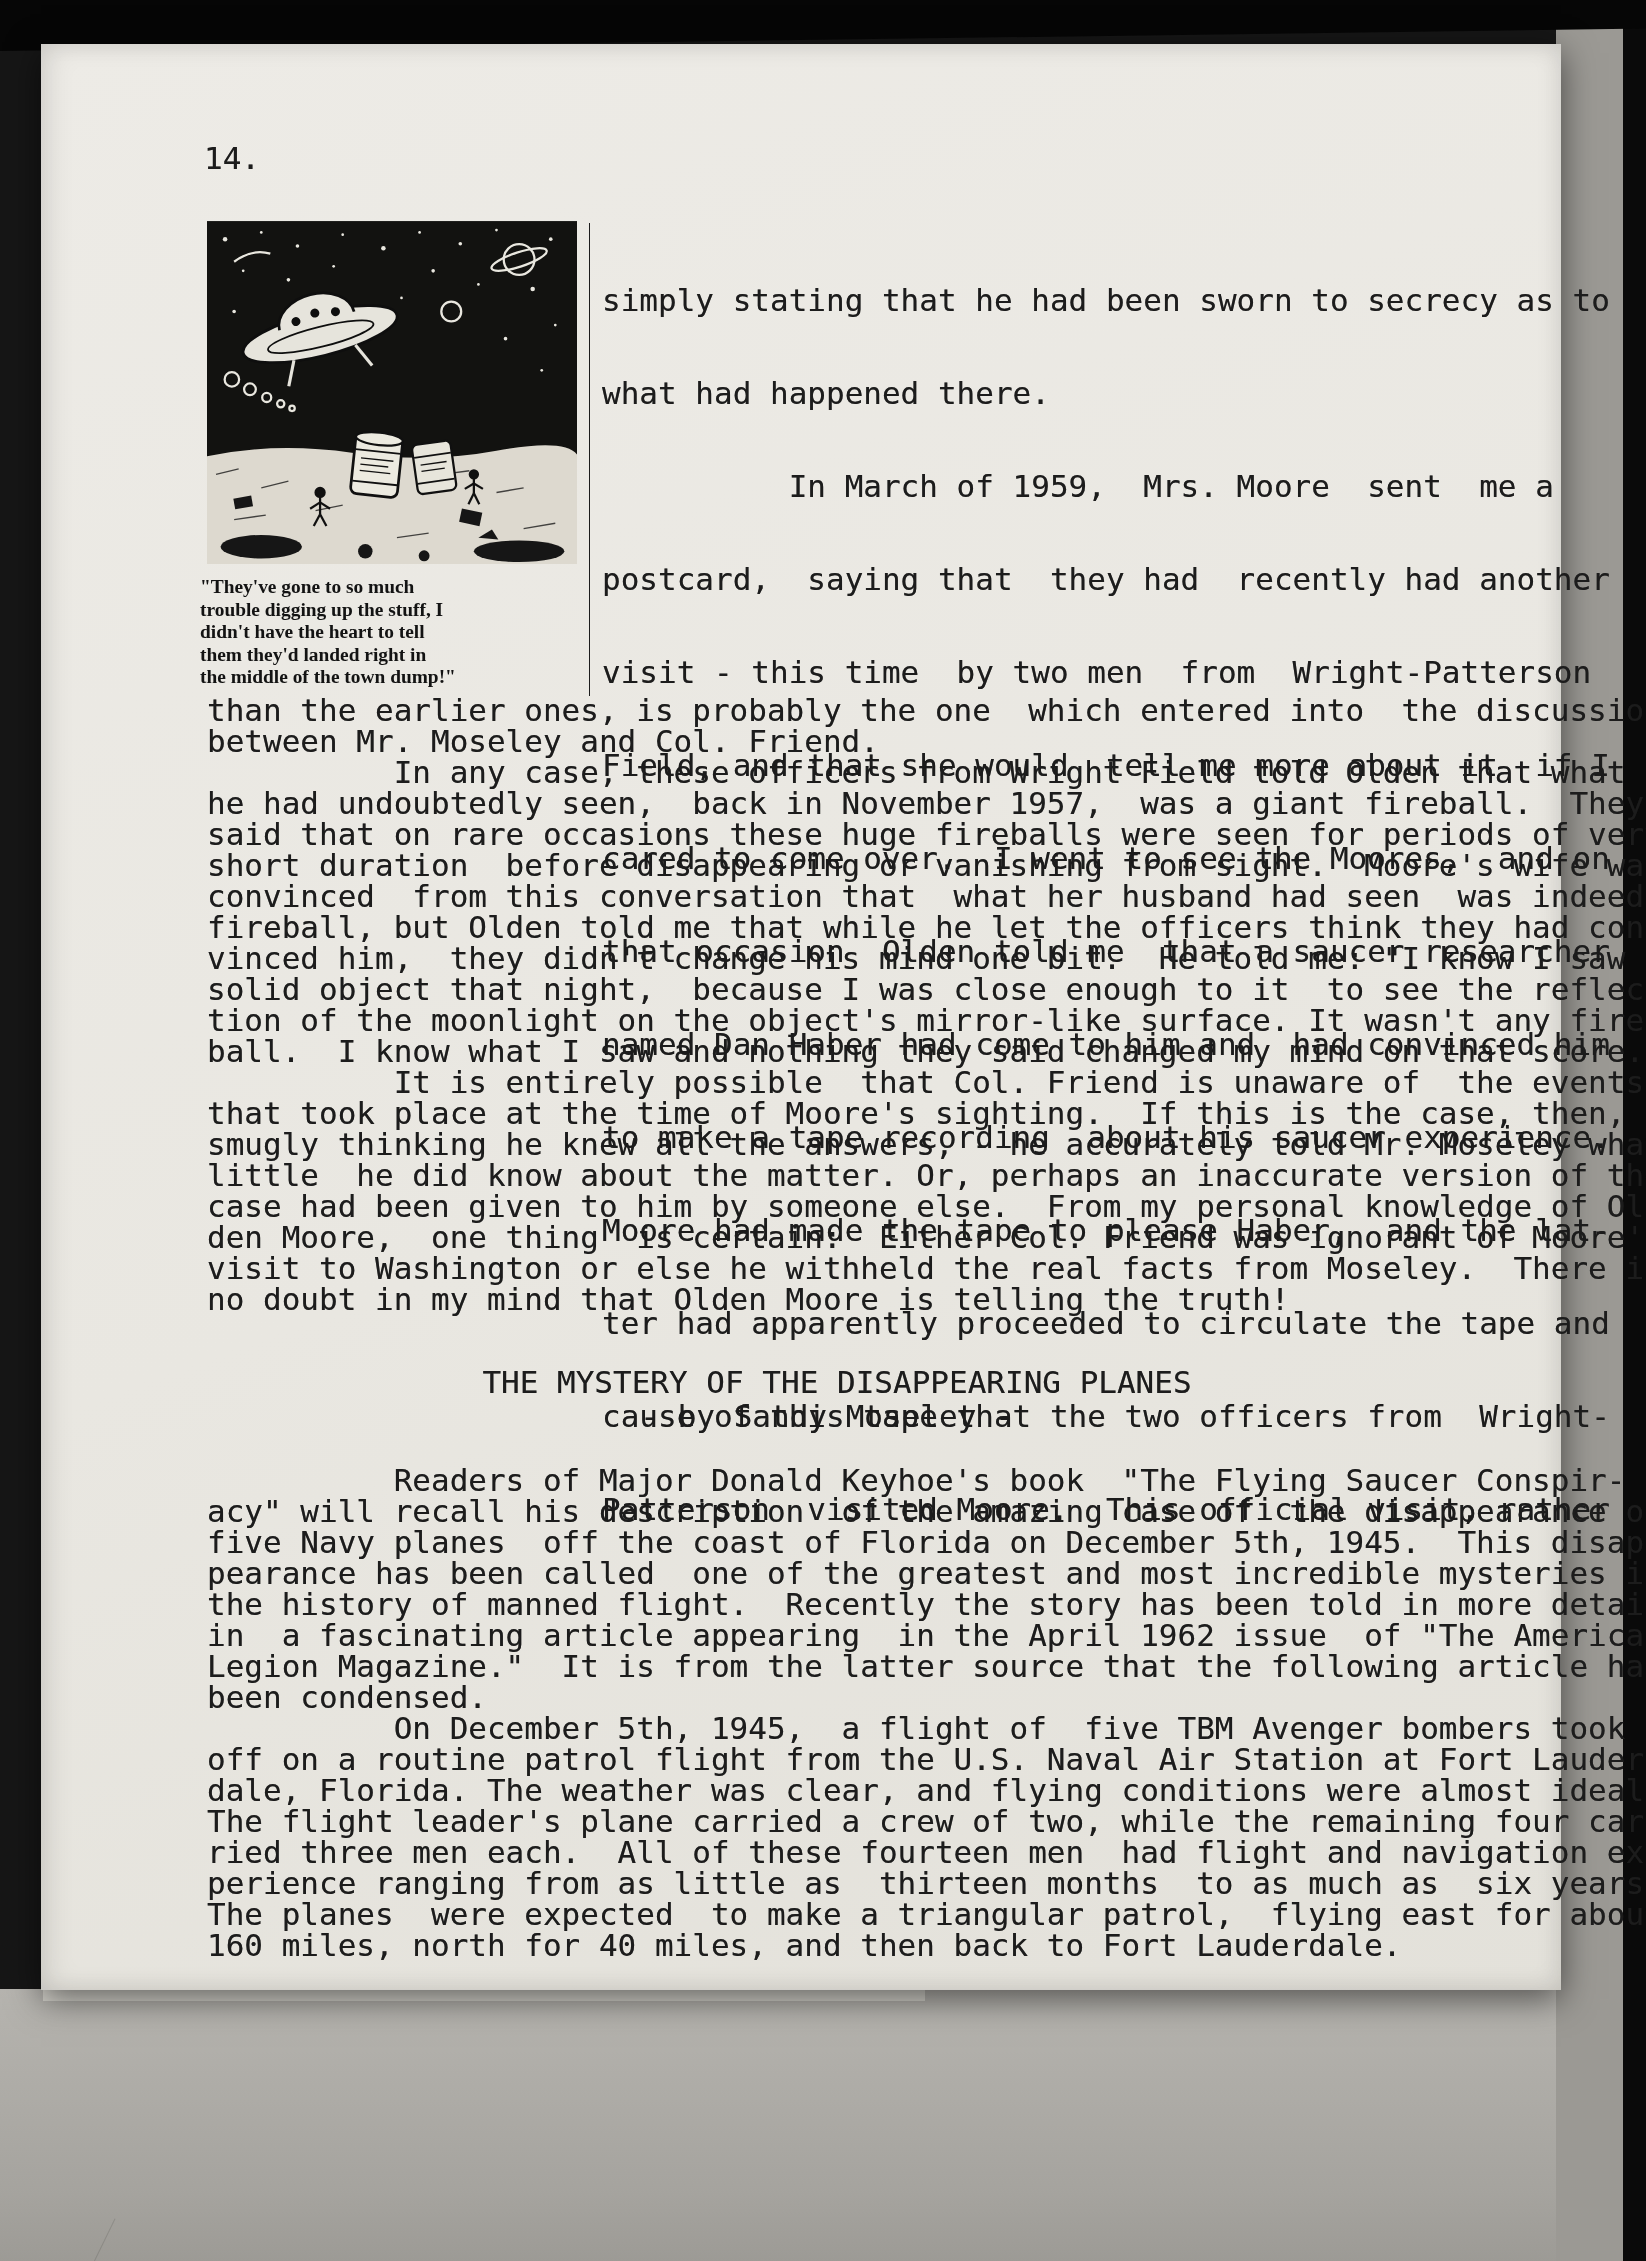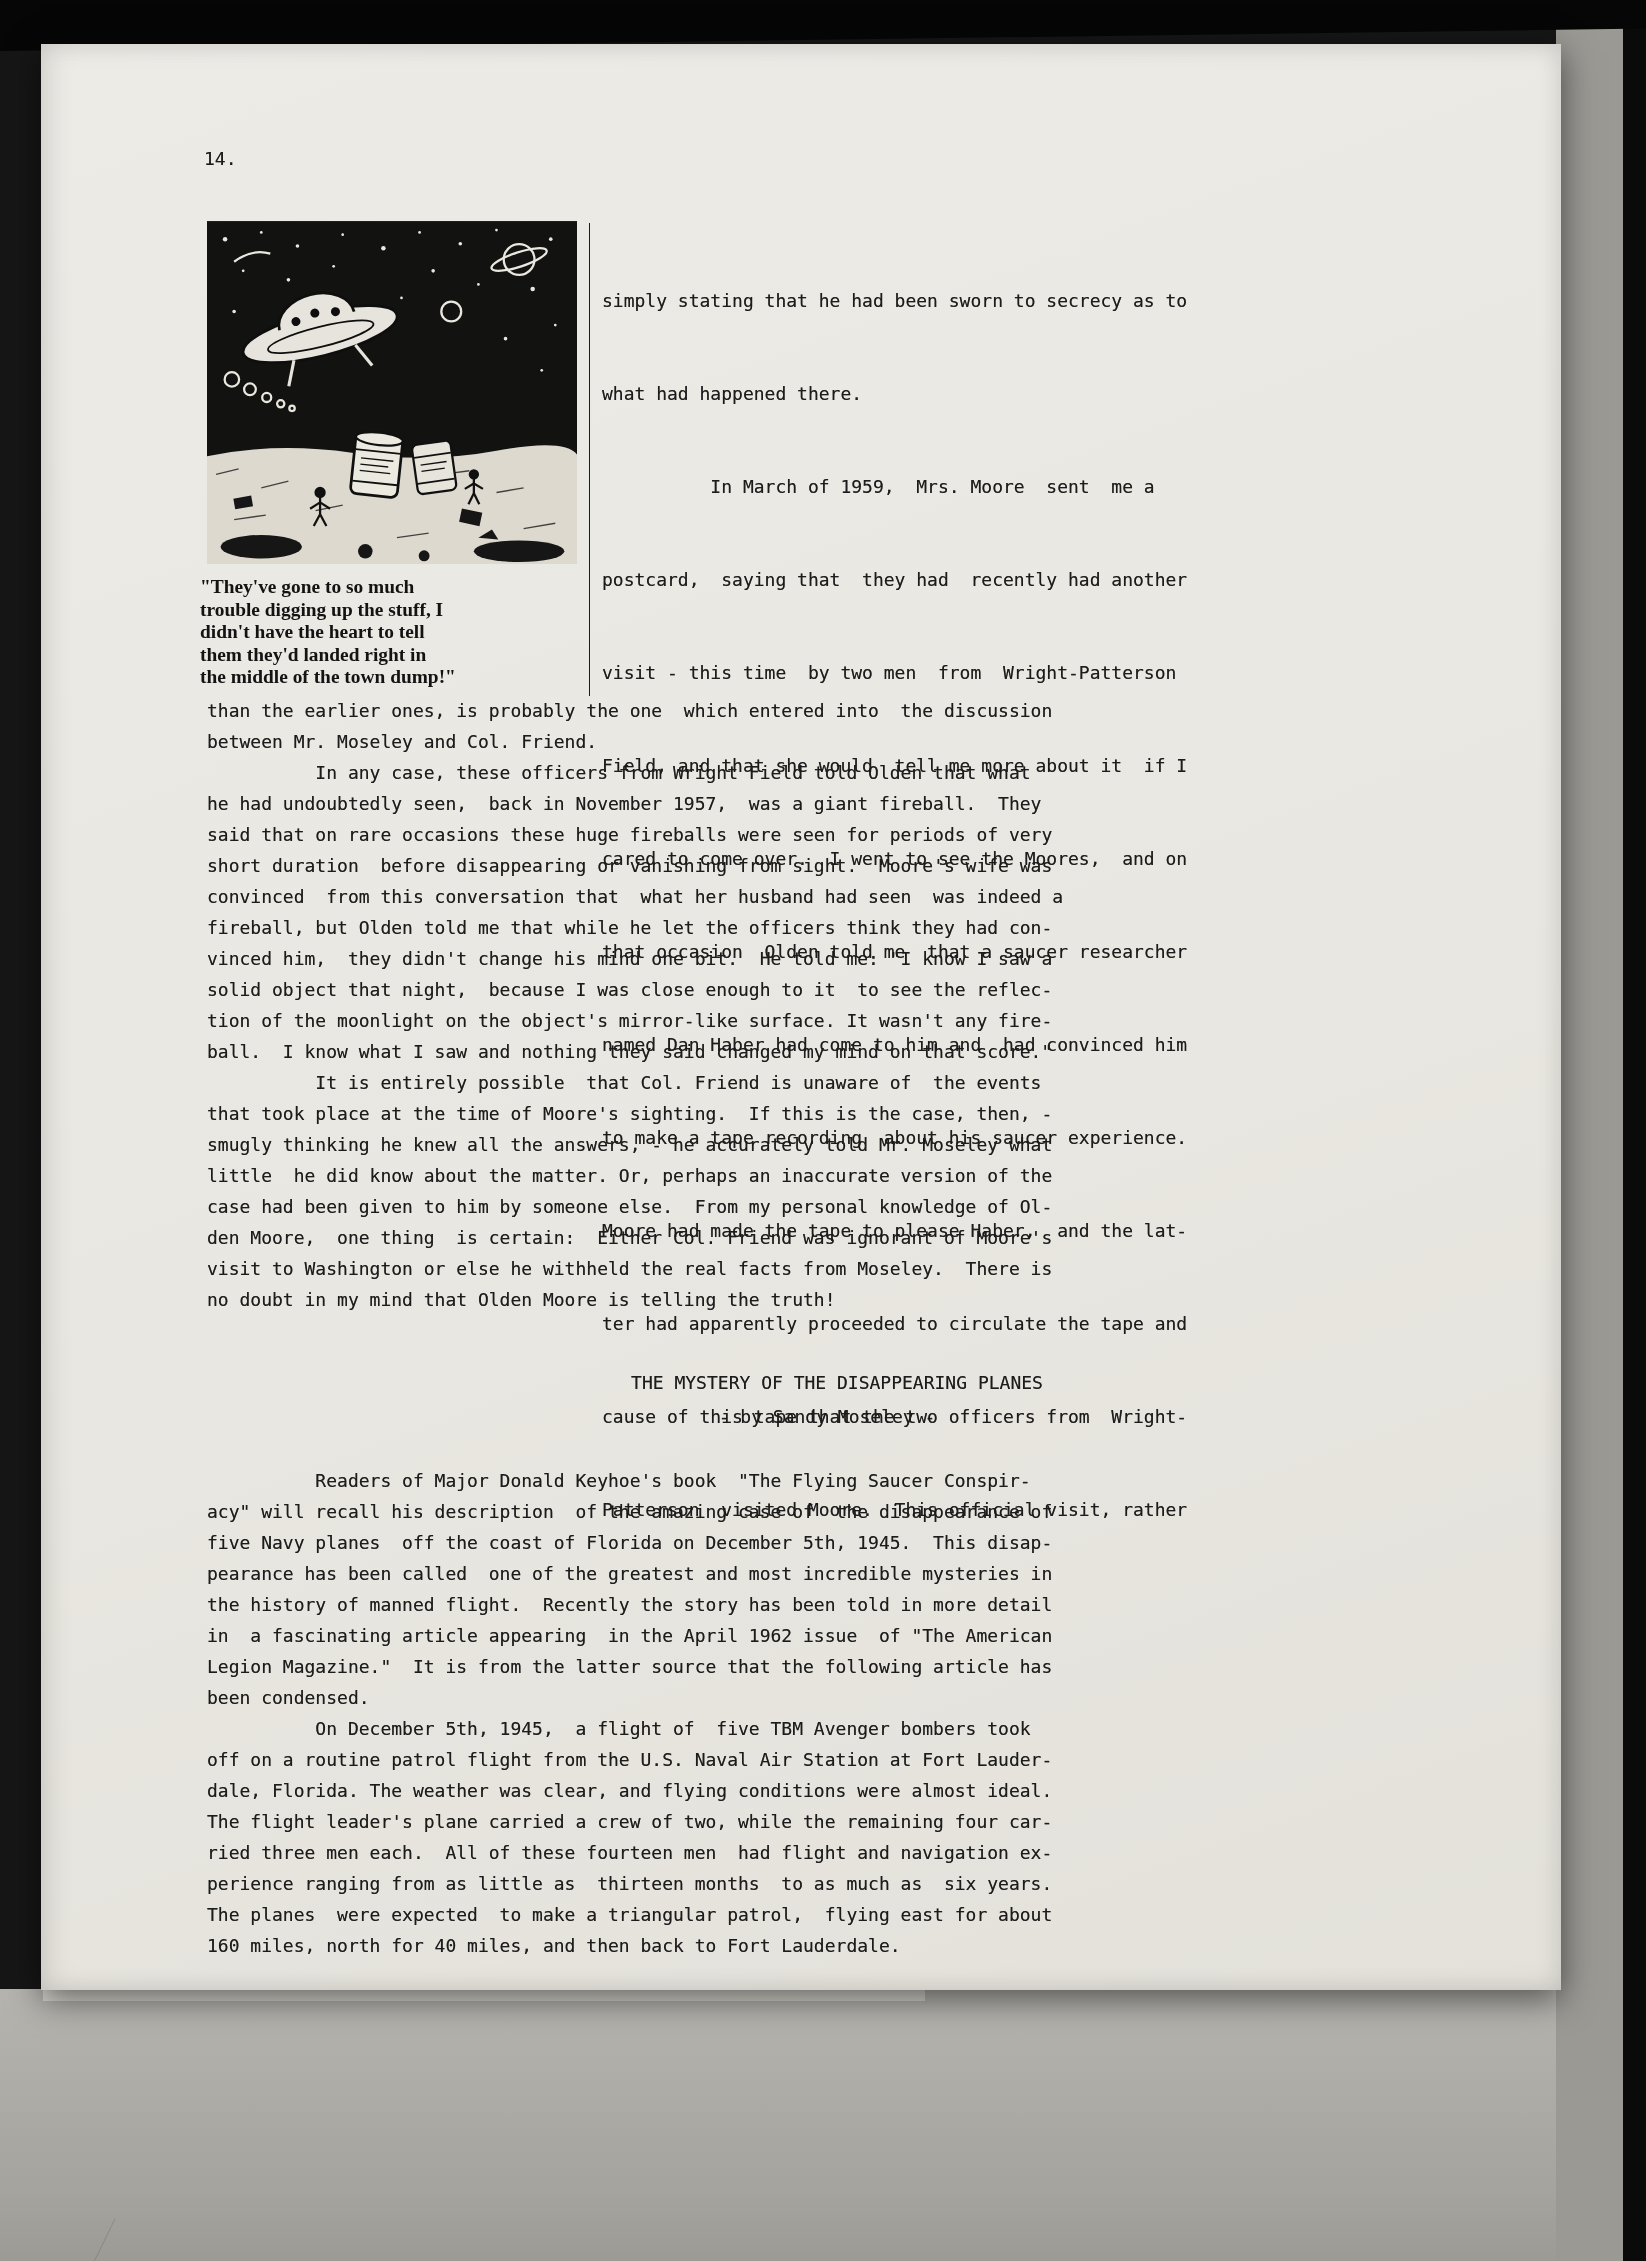--- a/index.html
+++ b/index.html
@@ -10,21 +10,21 @@
   .right-gray{position:absolute;left:1556px;top:0;width:90px;height:2507px;background:#9b9994;}
   .right-black{position:absolute;left:1623px;top:0;width:23.5px;height:2507px;background:#0a0a0a;}
   .top-bar{position:absolute;left:0;top:0;width:1646px;height:51px;background:#060606;
         clip-path:polygon(0 0,100% 0,100% 56%,0 100%);}
   .paper-under{position:absolute;left:43px;top:1986px;width:882px;height:15.4px;background:#d6d4cd;}
   .crease{position:absolute;background:rgba(55,55,52,.18);}
   .crease.c1{left:63px;top:2207px;width:1.4px;height:235px;transform:rotate(26deg);}
   .paper{position:absolute;left:41px;top:44px;width:1520px;height:1946px;
         background:linear-gradient(160deg,#edebe6 0%,#e9e7e1 55%,#e3e1da 100%);
         box-shadow:inset 8.1px 0 27px rgba(0,0,0,.10),inset -6.3px 0 22.6px rgba(0,0,0,.07),0 9px 32px rgba(0,0,0,.55);}
-  .txt{font-size:18px;line-height:31px;color:#1c1c1c;white-space:pre;
+  .txt{font-size:31px;line-height:31px;color:#1c1c1c;white-space:pre;
         text-shadow:0 0 0.5px rgba(25,25,25,.55);}
   .page-num{position:absolute;left:163px;top:99px;}
   .cartoon{position:absolute;left:166px;top:177px;width:370px;height:343px;}
   .cartoon svg{display:block;}
   .caption{position:absolute;left:159px;top:532px;width:384px;
         font-family:"Liberation Serif","DejaVu Serif",serif;font-weight:700;
         font-size:19.4px;line-height:22.6px;color:#131313;white-space:pre;}
   .divider{position:absolute;left:548px;top:179px;width:1.4px;height:473px;background:#1c1c1c;}
   .introcol{position:absolute;left:561px;top:179px;}
   .body1{position:absolute;left:166px;top:651px;}

